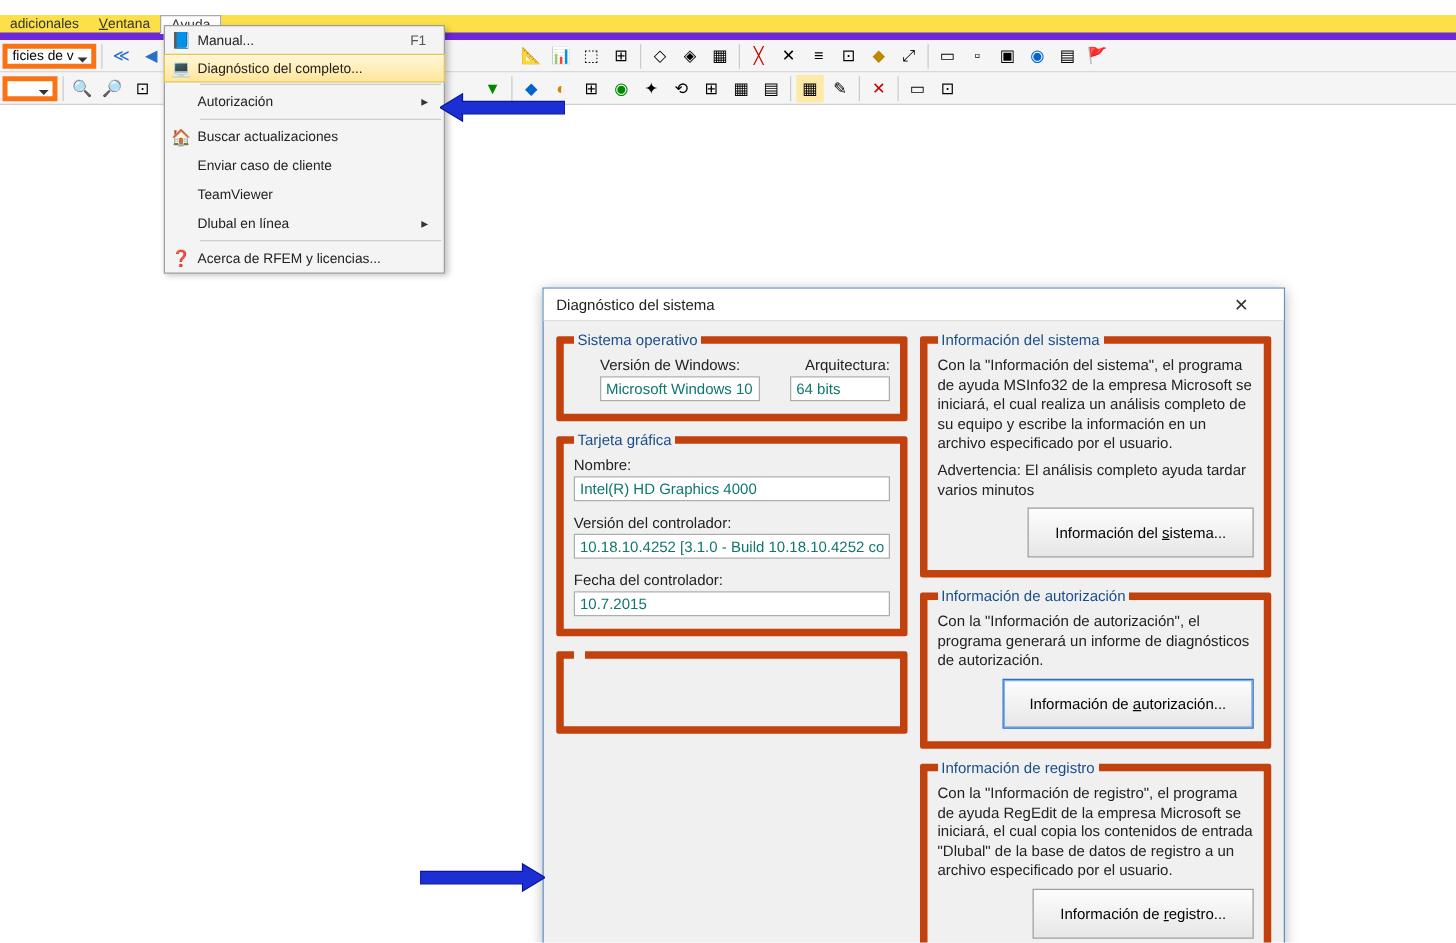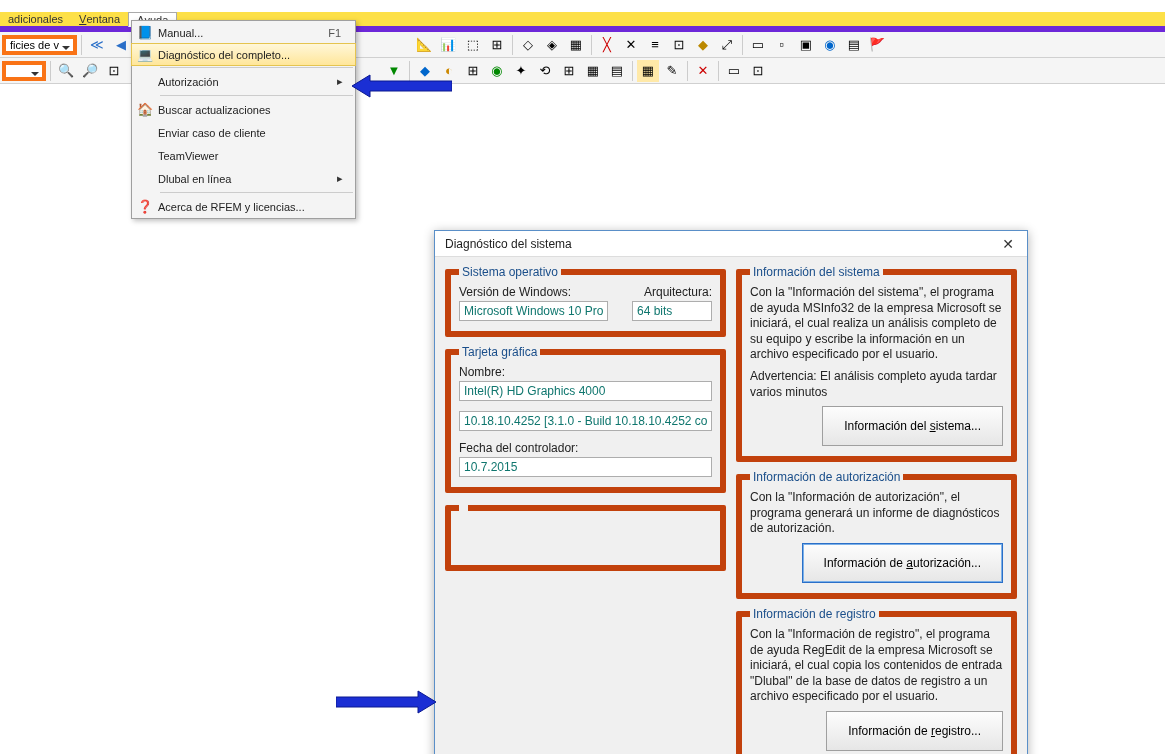--- a/index.html
+++ b/index.html
@@ -131,21 +131,21 @@
   box-shadow: 0 2px 10px rgba(0,0,0,.3);
   font-size: 12px;
   z-index: 5;
 }
 .dialog .titlebar {
   display: flex;
   align-items: center;
   height: 26px;
   background: #fff;
   border-bottom: 1px solid #ddd;
-  padding: 0 6px 0 10px;
+  padding: 0 21px 0 10px;
 }
 .dialog .titlebar .ttl { flex:1; font-size: 12px; color:#222; }
 .dialog .titlebar .close {
   width: 26px; height: 20px;
   display:flex; align-items:center; justify-content:center;
   font-size: 14px; color:#333;
 }
 .dialog .body {
   display: flex;
   gap: 10px;
@@ -167,21 +167,21 @@
 .lbl { color:#222; font-size:12px; margin-bottom:2px; display:block; }
 .ro {
   width: 100%;
   height: 20px;
   border: 1px solid #adadad;
   background: #fff;
   padding: 1px 4px;
   font-size: 12px;
   color: #0f766e;
 }
-.row2 { display:flex; gap:24px; }
+.row2 { display:flex; gap:24px;margin-left:21px; }
 .row2 .half { flex:1; }
 .row2 .q { width: 80px; }
 .desc { font-size:12px; color:#222; line-height:1.3; margin-bottom:6px; }
 .btn {
   height: 40px;
   min-width: 150px;
   border: 1px solid #9f9f9f;
   background: linear-gradient(#fdfdfd,#e6e6e6);
   font-size: 12px;
   padding: 0 21px;
@@ -360,20 +360,21 @@
           <input class="ro half" readonly="" value="Microsoft Windows 10 Pro" style="">
           <input class="ro q" readonly="" value="64 bits" style="">
         </div>
       </fieldset>
 
       <fieldset>
         <legend>Tarjeta gráfica</legend>
         <span class="lbl">Nombre:</span>
         <input class="ro" readonly="" value="Intel(R) HD Graphics 4000" style="">
         <div style="height:10px"></div>
+        <span class="lbl">Versión del controlador:</span>
         <input class="ro" readonly="" value="10.18.10.4252 [3.1.0 - Build 10.18.10.4252 context]" style="">
         <div style="height:10px"></div>
         <span class="lbl">Fecha del controlador:</span>
         <input class="ro" readonly="" value="10.7.2015" style="">
       </fieldset>
 
       <fieldset class="empty">
         <legend>&nbsp;</legend>
       </fieldset>
     </div>

